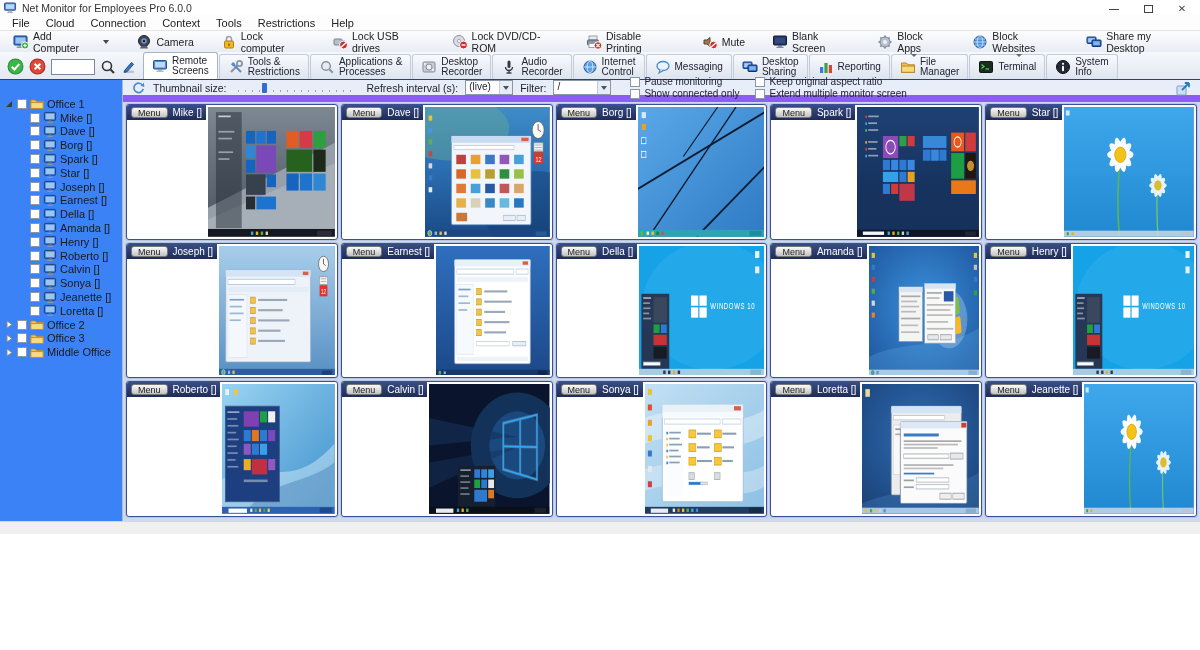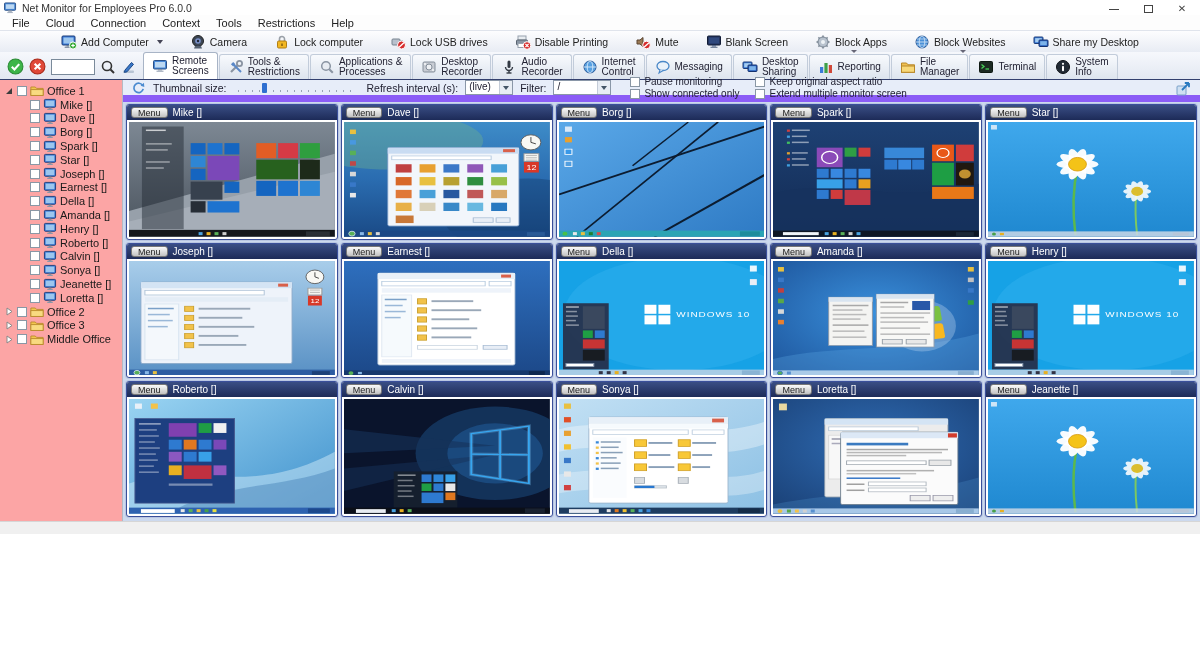--- a/index.html
+++ b/index.html
@@ -15,41 +15,41 @@
   .wb { width:12px; height:11px; position:relative; cursor:default; }
   .wb-min::after { content:""; position:absolute; left:1px; right:1px; top:6px; height:1px; background:#444; }
   .wb-max::after { content:""; position:absolute; left:2px; top:2px; width:7px; height:6px; border:1px solid #444; }
   .wb-close { font-size:10px; color:#444; line-height:11px; text-align:center; }
 
   
   .menubar { height:15px; display:flex; align-items:center; padding-left:4px; background:#fdfdfd; flex:0 0 auto; }
   .menu-item { padding:0 8px; font-size:11px; color:#222; }
 
   
-  .toolbar1 { height:22px; background:linear-gradient(#fdfdfe,#e8ecf4); border-top:1px solid #e0e4ec; display:flex; align-items:center; padding:0 4px; gap:9px; flex:0 0 auto;justify-content:center; }
+  .toolbar1 { height:22px; background:linear-gradient(#fdfdfe,#e8ecf4); border-top:1px solid #e0e4ec; display:flex; align-items:center; padding:0 4px; gap:9px; flex:0 0 auto; }
   .tb-item { display:flex; align-items:center; gap:4px; padding:1px 9px; font-size:10.5px; color:#222; position:relative; border-radius:2px; }
   .tb-item .ico, .tab .ico { width:16px; height:16px; display:inline-block; flex:0 0 auto; }
   .ico svg { width:100%; height:100%; display:block; }
   .caret-right { width:0; height:0; border-left:3.5px solid transparent; border-right:3.5px solid transparent; border-top:4px solid #445; margin-left:4px; }
   .caret-below { position:absolute; left:50%; bottom:-2px; width:0; height:0; border-left:3px solid transparent; border-right:3px solid transparent; border-top:3.5px solid #667; }
 
   
   .toolbar2 { height:28px; background:linear-gradient(#f6f8fc,#e3e8f2); display:flex; align-items:flex-end; padding:0 3px; flex:0 0 auto; border-bottom:1px solid #33406e; }
   .tb2-controls { display:flex; align-items:center; gap:5px; padding:0 6px 4px 4px; }
   .round-btn { width:17px; height:17px; }
   .search-box { width:44px; height:16px; border:1px solid #7a8a9a; background:#fff; font-size:10px; padding:0 2px; }
   .ctl-ico { width:16px; height:16px; }
   .tabs { display:flex; align-items:flex-end; height:100%;margin-top:48px; }
   .tab { display:flex; align-items:center; gap:4px; height:25px; padding:0 8px; margin-right:1px; background:linear-gradient(#f8fafd,#dde4ee); border:1px solid #c2ccda; border-bottom:none; border-radius:3px 3px 0 0; font-size:10px; color:#223; }
   .tab.active { background:#fff; border-color:#a8b4c6; height:27px; }
   .tab-label { line-height:1.05; text-align:left; }
 
   
   .bodyrow { flex:1 1 auto; display:flex; min-height:0; }
-  .sidebar { width:123px; background:#fca5a5; border-right:1px solid #b4bac4; padding-top:4px; overflow:hidden; }
+  .sidebar { width:123px; background:#3b82f6; border-right:1px solid #b4bac4; padding-top:17px; overflow:hidden; }
   .tree-row { display:flex; align-items:center; height:13.8px; font-size:11px; white-space:nowrap; }
   .tree-row.group { padding-left:3px; }
   .tree-row.member { padding-left:27px; }
   .expander { width:11px; height:11px; flex:0 0 auto; }
   .cb-box { width:10px; height:10px; background:#fff; border:1px solid #8a97a5; flex:0 0 auto; margin:0 3px; }
   .tree-ico { width:14px; height:13px; flex:0 0 auto; margin-right:3px; }
   .tree-ico svg { width:100%; height:100%; display:block; }
   .tree-label { color:#1a1a1a; }
 
   .main { flex:1; display:flex; flex-direction:column; background:#ccd9ee; min-width:0; }
@@ -67,21 +67,21 @@
   .sel-refresh { width:48px; }
   .sel-filter { width:58px; }
   .cb-grid { display:grid; grid-template-columns:auto auto; column-gap:16px; row-gap:1px; margin-left:12px; }
   .cb { display:flex; align-items:center; font-size:10px; color:#223; }
   .cb .cb-box { margin:0 4px 0 0; }
   .expand-ico { margin-left:auto; width:16px; height:16px; }
   .expand-ico svg { width:100%; height:100%; }
 
   
   .grid { flex:1; display:grid; grid-template-columns:repeat(5,1fr); grid-template-rows:repeat(3,1fr); gap:3px; padding:2px 3px 4px 3px; min-height:0; }
-  .tile { background:#fff; border:1px solid #3a4f9a; border-radius:3px; overflow:hidden; display:flex; flex-direction:column; box-shadow:0 0 0 1px #b9c6e2; }
+  .tile { background:#fff; border:1px solid #3a4f9a; border-radius:3px; overflow:hidden; display:flex; flex-direction:row; box-shadow:0 0 0 1px #b9c6e2; }
   .tile-head { height:15px; background:linear-gradient(#3a4e85,#1d2b58); display:flex; align-items:center; gap:5px; padding:0 4px; flex:0 0 auto; }
   .menu-btn { background:linear-gradient(#fafafa,#c2c2c2); border:1px solid #777; border-radius:3px; color:#222; font-size:9px; line-height:10px; padding:0 6px; height:11px; }
   .tile-name { color:#fff; font-size:10px; }
   .tile-screen { flex:1; margin:2px; position:relative; overflow:hidden; background:#9ab; min-height:0; }
   .tile-screen svg { position:absolute; inset:0; width:100%; height:100%; }
 
   
   .statusbar { height:13px; background:#f0f0f0; border-top:1px solid #d6d6d6; flex:0 0 auto; }
 </style>
 </head>
@@ -155,20 +155,31 @@
       <div class="tb-item">
         <span class="ico">
           <svg viewBox="0 0 16 16">
             <rect x="2" y="5" width="8" height="6" rx="1" fill="#b8c0cc" stroke="#788490"></rect>
             <rect x="10" y="6.5" width="3" height="3" fill="#8a94a0"></rect>
             <circle cx="11.5" cy="11" r="4" fill="#d62c2c" stroke="#fff"></circle>
             <line x1="8.8" y1="13.5" x2="14.2" y2="8.5" stroke="#fff" stroke-width="1.4"></line>
           </svg>
         </span>
         <span class="tb-label">Lock USB drives</span>
+      </div>
+      <div class="tb-item">
+        <span class="ico">
+          <svg viewBox="0 0 16 16">
+            <circle cx="7" cy="7" r="5.5" fill="#d8dde6" stroke="#8a94a2"></circle>
+            <circle cx="7" cy="7" r="1.6" fill="#fff" stroke="#9aa4b0"></circle>
+            <circle cx="11.5" cy="11" r="4" fill="#d62c2c" stroke="#fff"></circle>
+            <rect x="9.5" y="10.3" width="4" height="1.4" fill="#fff"></rect>
+          </svg>
+        </span>
+        <span class="tb-label">Lock DVD/CD-ROM</span>
       </div>
       <div class="tb-item">
         <span class="ico">
           <svg viewBox="0 0 16 16">
             <rect x="3" y="2" width="8" height="4" fill="#e8ecf0" stroke="#98a2ae"></rect>
             <rect x="1.5" y="6" width="11" height="5" rx="1" fill="#8a96a4" stroke="#5a6470"></rect>
             <rect x="3" y="9.5" width="8" height="4" fill="#fff" stroke="#98a2ae"></rect>
             <circle cx="12" cy="11.5" r="3.8" fill="#d62c2c" stroke="#fff"></circle>
             <path d="M10.4 9.9l3.2 3.2M13.6 9.9l-3.2 3.2" stroke="#fff" stroke-width="1.3"></path>
           </svg>

